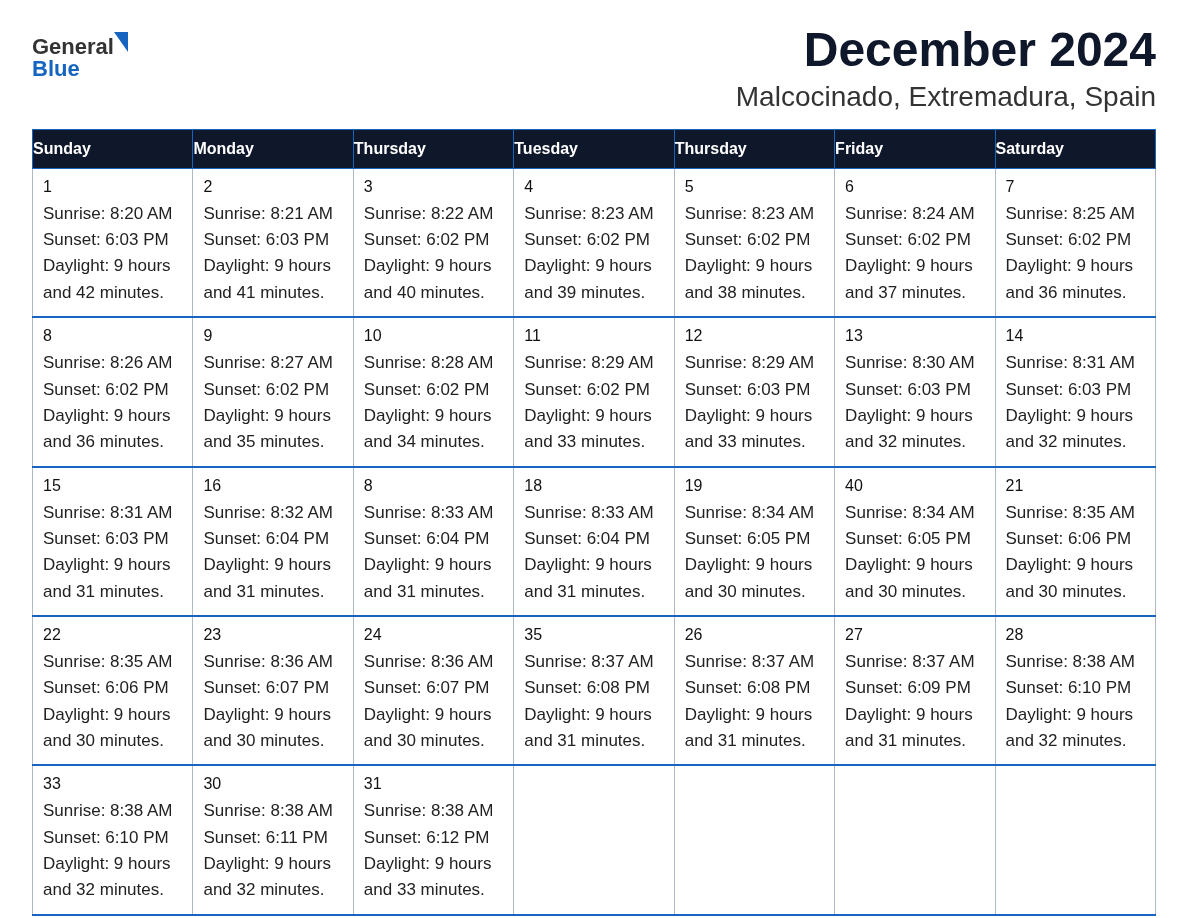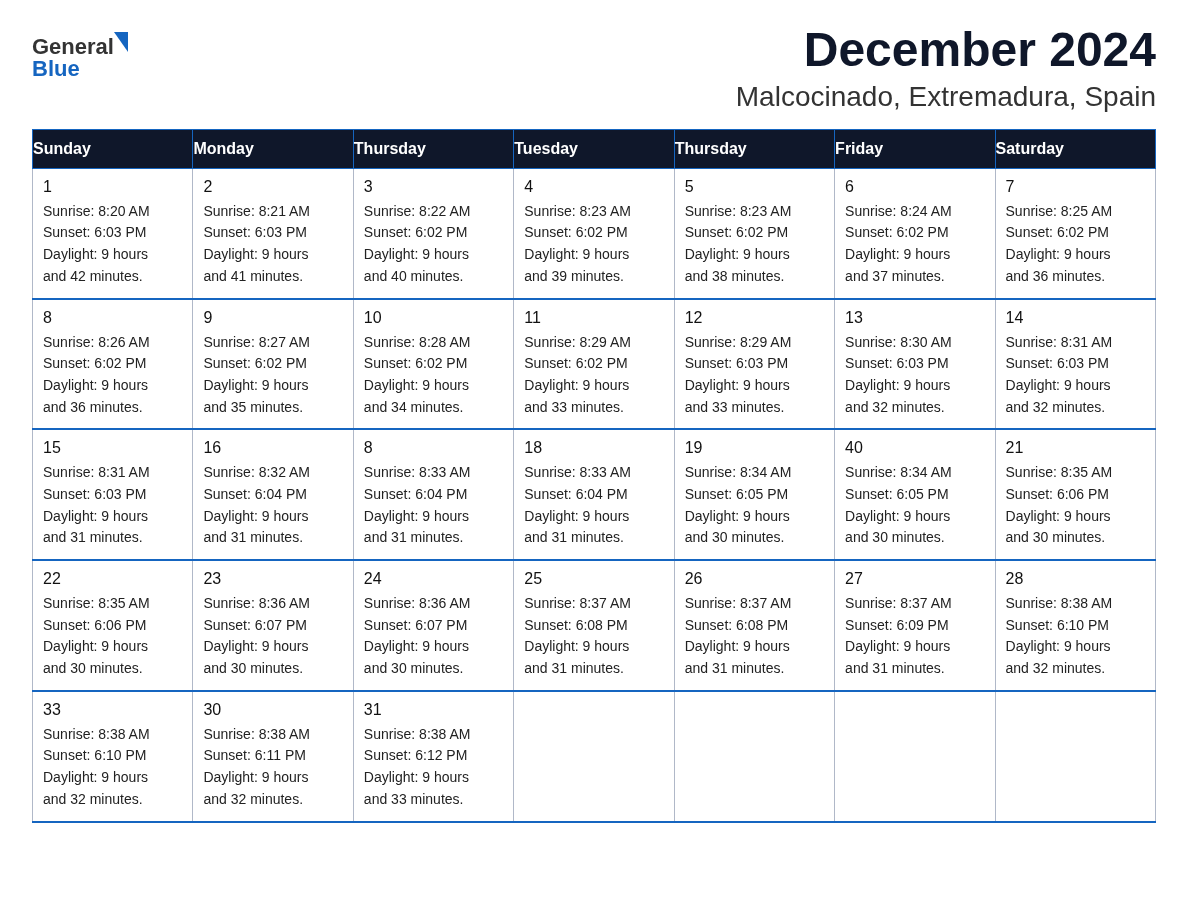--- a/index.html
+++ b/index.html
@@ -64,21 +64,21 @@
       border-bottom: 2px solid #1565c0;
     }
     .day-number {
       font-size: 16px;
       font-weight: normal;
       color: #111;
       display: block;
       margin-bottom: 2px;
     }
     .day-info {
-      font-size: 14px;
+      font-size: 17px;
       color: #222;
       line-height: 1.55;
     }
     .empty-cell {
       background: #fff;
     }
     
     .logo-svg {
       display: flex;
       align-items: center;
@@ -144,21 +144,21 @@
         <td><span class="day-number">8</span><span class="day-info">Sunrise: 8:33 AM<br>Sunset: 6:04 PM<br>Daylight: 9 hours<br>and 31 minutes.</span></td>
         <td><span class="day-number">18</span><span class="day-info">Sunrise: 8:33 AM<br>Sunset: 6:04 PM<br>Daylight: 9 hours<br>and 31 minutes.</span></td>
         <td><span class="day-number">19</span><span class="day-info">Sunrise: 8:34 AM<br>Sunset: 6:05 PM<br>Daylight: 9 hours<br>and 30 minutes.</span></td>
         <td><span class="day-number">40</span><span class="day-info">Sunrise: 8:34 AM<br>Sunset: 6:05 PM<br>Daylight: 9 hours<br>and 30 minutes.</span></td>
         <td><span class="day-number">21</span><span class="day-info">Sunrise: 8:35 AM<br>Sunset: 6:06 PM<br>Daylight: 9 hours<br>and 30 minutes.</span></td>
       </tr>
       <tr>
         <td><span class="day-number">22</span><span class="day-info">Sunrise: 8:35 AM<br>Sunset: 6:06 PM<br>Daylight: 9 hours<br>and 30 minutes.</span></td>
         <td><span class="day-number">23</span><span class="day-info">Sunrise: 8:36 AM<br>Sunset: 6:07 PM<br>Daylight: 9 hours<br>and 30 minutes.</span></td>
         <td><span class="day-number">24</span><span class="day-info">Sunrise: 8:36 AM<br>Sunset: 6:07 PM<br>Daylight: 9 hours<br>and 30 minutes.</span></td>
-        <td><span class="day-number">25</span><span class="day-info">Sunrise: 8:37 AM<br>Sunset: 6:08 PM<br>Daylight: 9 hours<br>and 31 minutes.</span></td>
+        <td><span class="day-number">35</span><span class="day-info">Sunrise: 8:37 AM<br>Sunset: 6:08 PM<br>Daylight: 9 hours<br>and 31 minutes.</span></td>
         <td><span class="day-number">26</span><span class="day-info">Sunrise: 8:37 AM<br>Sunset: 6:08 PM<br>Daylight: 9 hours<br>and 31 minutes.</span></td>
         <td><span class="day-number">27</span><span class="day-info">Sunrise: 8:37 AM<br>Sunset: 6:09 PM<br>Daylight: 9 hours<br>and 31 minutes.</span></td>
         <td><span class="day-number">28</span><span class="day-info">Sunrise: 8:38 AM<br>Sunset: 6:10 PM<br>Daylight: 9 hours<br>and 32 minutes.</span></td>
       </tr>
       <tr>
         <td><span class="day-number">33</span><span class="day-info">Sunrise: 8:38 AM<br>Sunset: 6:10 PM<br>Daylight: 9 hours<br>and 32 minutes.</span></td>
         <td><span class="day-number">30</span><span class="day-info">Sunrise: 8:38 AM<br>Sunset: 6:11 PM<br>Daylight: 9 hours<br>and 32 minutes.</span></td>
         <td><span class="day-number">31</span><span class="day-info">Sunrise: 8:38 AM<br>Sunset: 6:12 PM<br>Daylight: 9 hours<br>and 33 minutes.</span></td>
         <td class="empty-cell"></td>
         <td class="empty-cell"></td>

